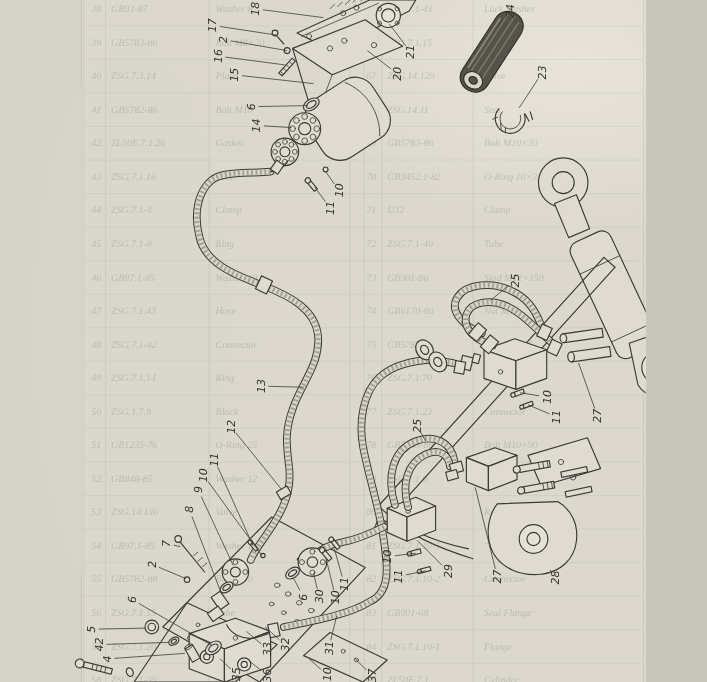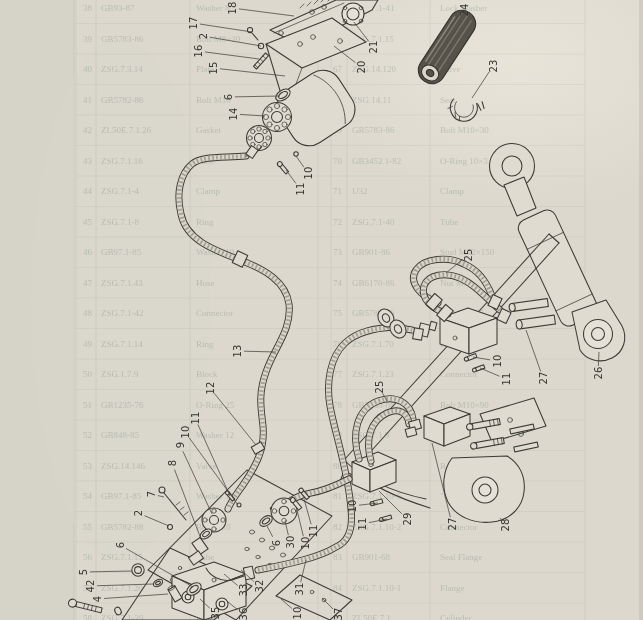--- a/index.html
+++ b/index.html
@@ -1,17 +1,17 @@
 <!DOCTYPE html>
 <html><head>
 <meta charset="utf-8">
 <style>
   html,body{margin:0;padding:0;background:#c9c6bd;}
-  #page{position:relative;width:643px;height:620px;overflow:hidden;
-        background:#dcd8ce;font-family:"DejaVu Sans",sans-serif;}
+  #page{position:relative;width:587px;height:620px;overflow:hidden;
+        background:#dcd8ce;font-family:"DejaVu Sans",sans-serif;font-style:italic;}
   svg{position:absolute;left:0;top:0;}
   
   .o{stroke:#3b3a35;fill:none;stroke-width:1.05;stroke-linecap:round;stroke-linejoin:round;}
   .of{stroke:#3b3a35;fill:#dfdbd0;stroke-width:1.05;stroke-linecap:round;stroke-linejoin:round;}
   .ow{stroke:#3b3a35;fill:#e5e1d6;stroke-width:1.05;stroke-linecap:round;stroke-linejoin:round;}
   .th{stroke-width:.7;}
   .dk{fill:#55524a;stroke:#312f2a;stroke-width:1.05;}
   .hose-outer{stroke:#3b3a35;stroke-width:7;fill:none;stroke-linecap:round;stroke-linejoin:round;}
   .hose-inner{stroke:#d9d5c9;stroke-width:5.2;fill:none;stroke-linecap:round;stroke-linejoin:round;}
   .hose-braid{stroke:#6d685d;stroke-width:4.4;fill:none;stroke-linecap:butt;

